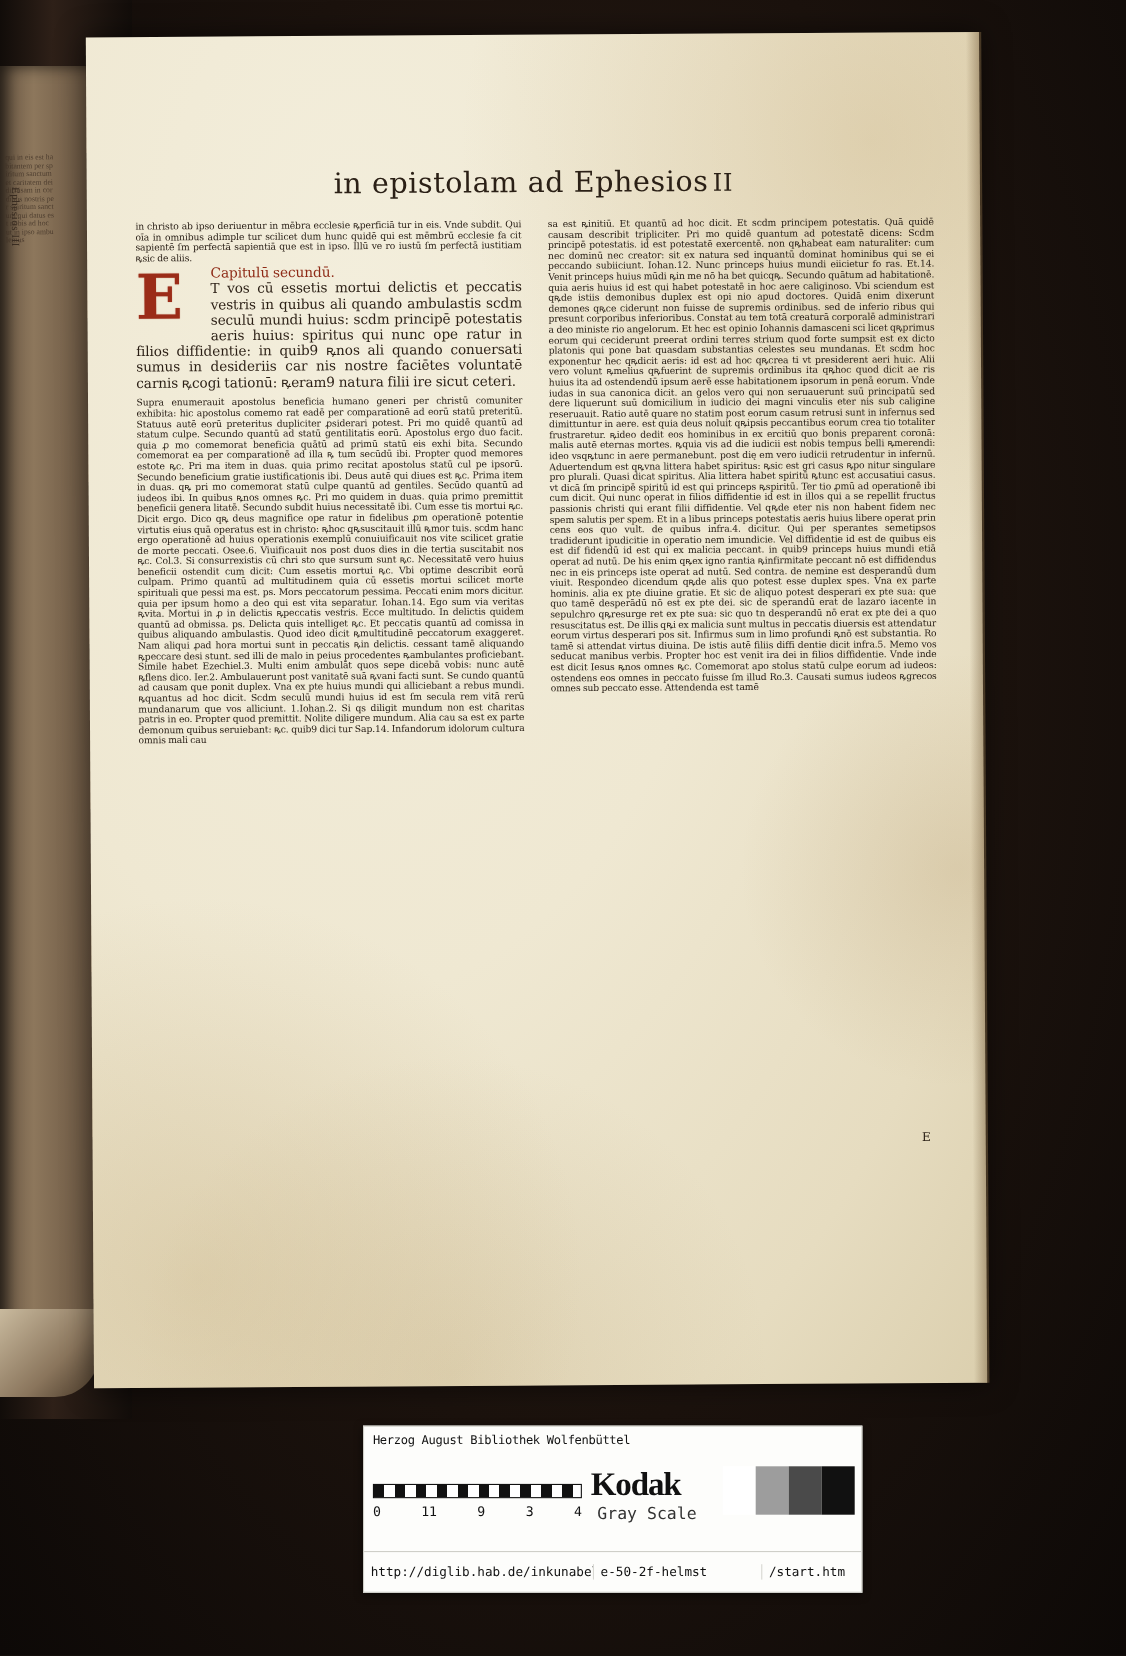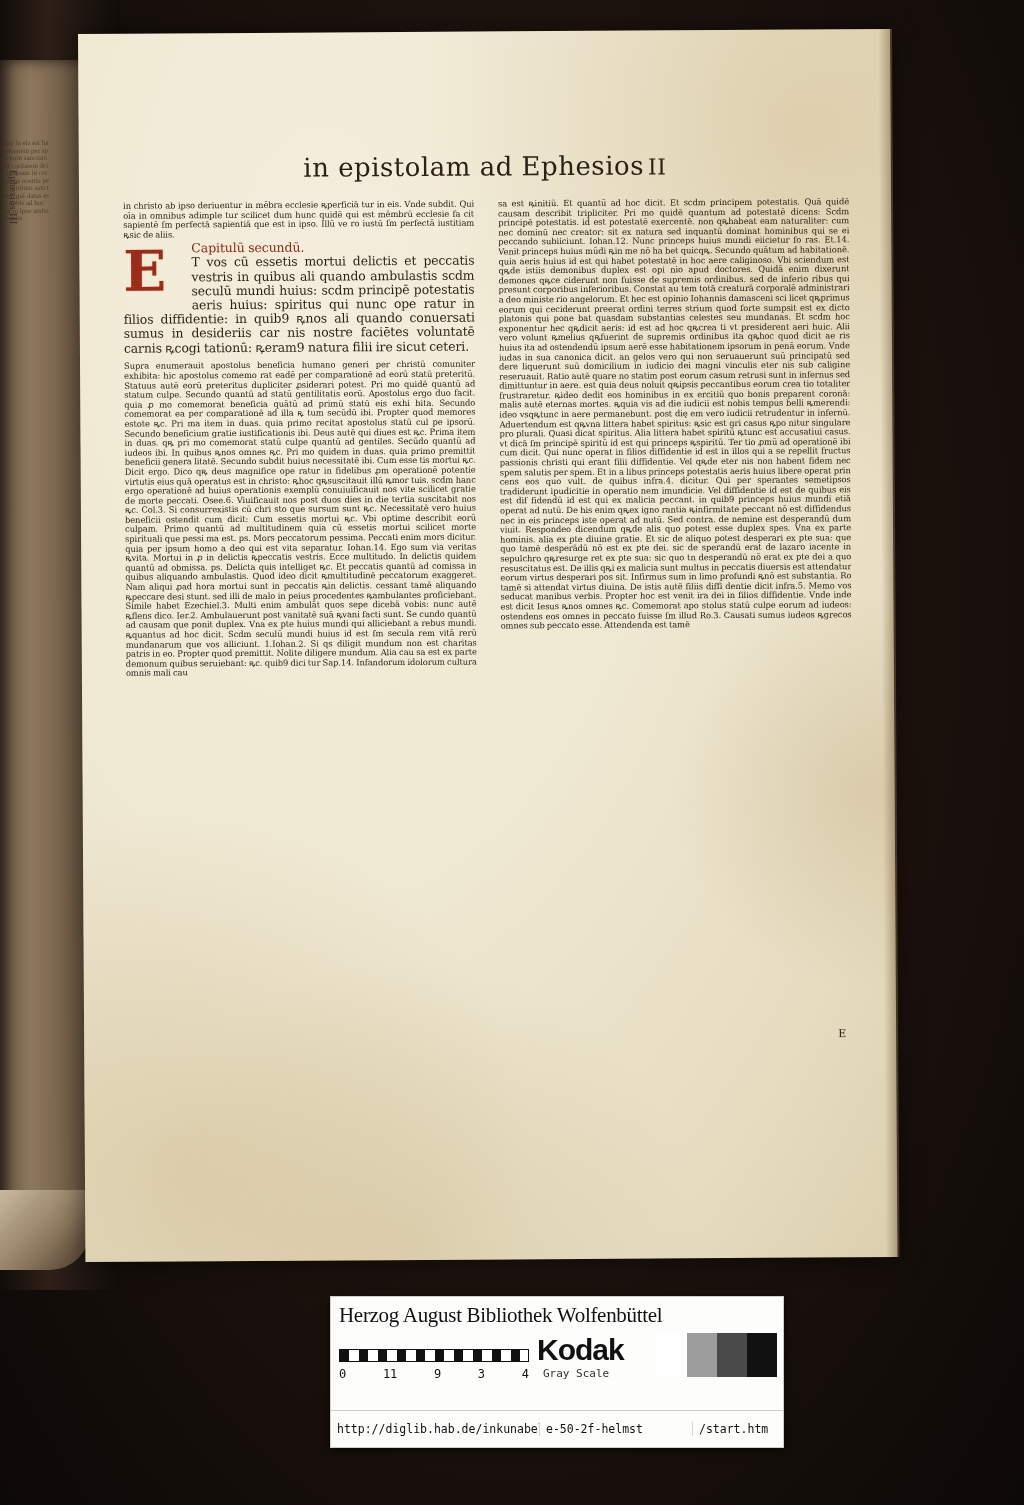--- a/index.html
+++ b/index.html
@@ -190,24 +190,23 @@
     height: 150px;
     background: #fdfdfb;
     border: 1px solid #cfcfc8;
     box-shadow: 0 2px 8px rgba(0,0,0,.6);
     font-family: "DejaVu Sans Mono", monospace;
     color: #111;
   }
   #target-title {
     position: absolute;
     left: 8px; top: 6px;
-    font-size: 21px;
+    font-size: 11px;
     letter-spacing: -.3px;
     white-space: nowrap;
-    font-family: Liberation Serif, serif;
   }
   #ruler {
     position: absolute;
     left: 8px; top: 52px;
     width: 190px; height: 46px;
   }
   #ruler .bar {
     position: absolute;
     left: 0; top: 0;
     width: 190px; height: 13px;
@@ -220,29 +219,29 @@
     position: absolute;
     left: 0; top: 18px;
     width: 190px;
     display: flex;
     justify-content: space-between;
     font-size: 12px;
   }
   #kodak {
     position: absolute;
     left: 206px; top: 36px;
-    font-family: Liberation Sans, sans-serif;
+    font-family: Liberation Serif, serif;
     font-weight: bold;
     font-size: 30px;
     letter-spacing: -1px;
   }
   #grayscale-label {
     position: absolute;
     left: 212px; top: 70px;
-    font-size: 11px;
+    font-size: 15px;
     color: #333;
   }
   #gray-patches {
     position: absolute;
     right: 6px; top: 36px;
     width: 120px; height: 44px;
     display: flex;
   }
   #gray-patches div { flex: 1 1 0; }
   #url-row {

